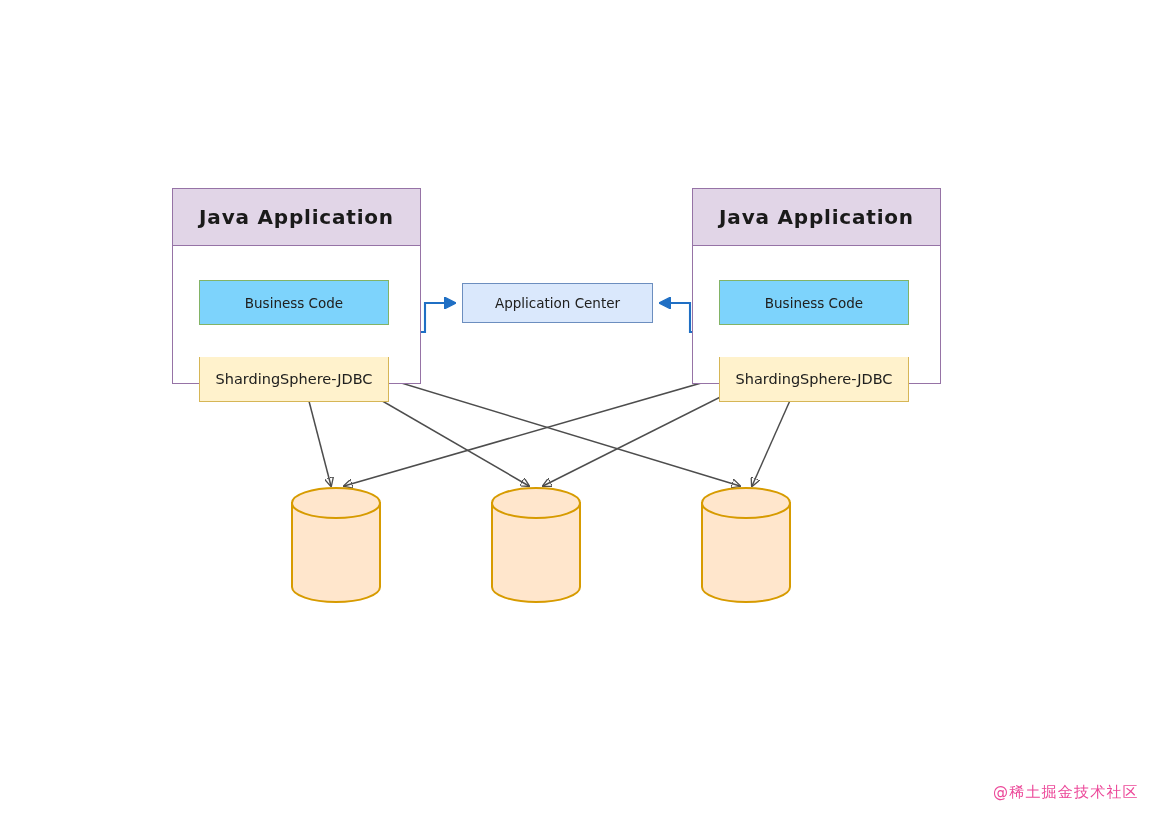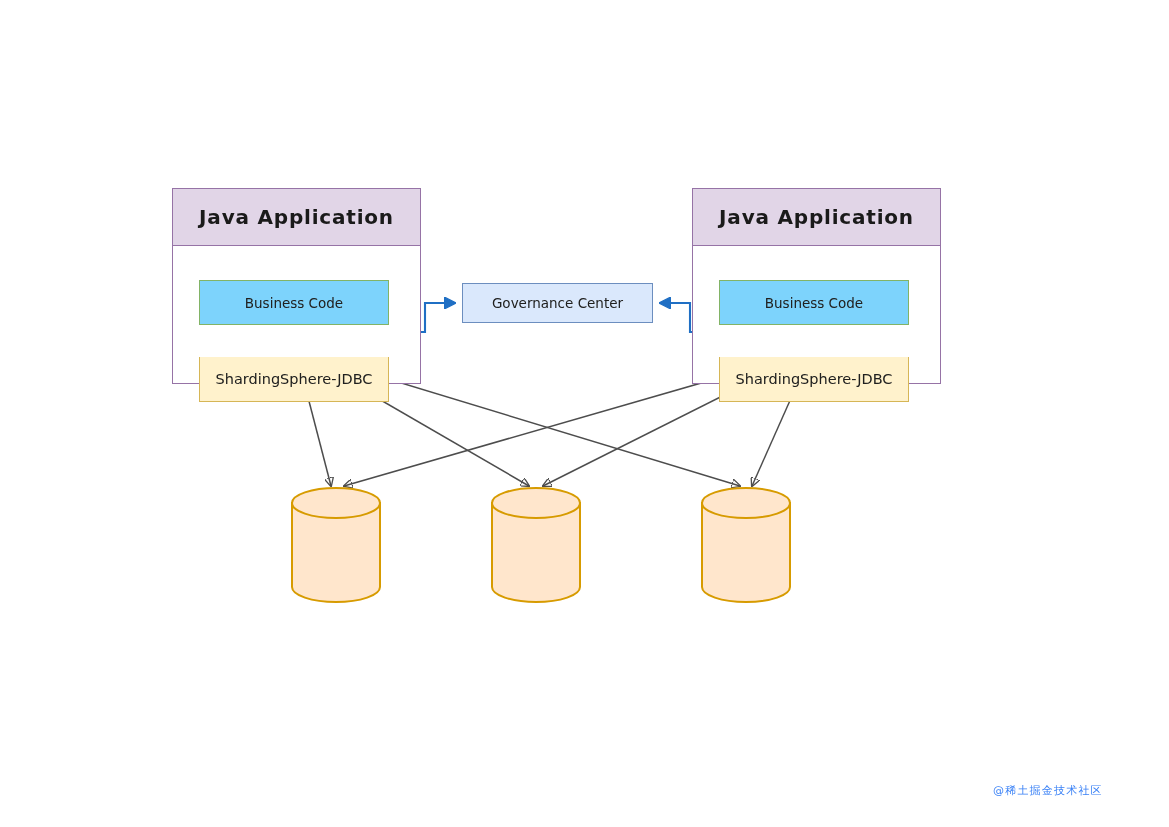--- a/index.html
+++ b/index.html
@@ -104,22 +104,22 @@
 
   
   .cylinder {
     position: absolute;
   }
 
   
   .watermark {
     position: absolute;
     font-family: "DejaVu Sans", sans-serif;
-    font-size: 11px;
-    color: #3b82f6;
+    font-size: 15px;
+    color: #ec4899;
     letter-spacing: 1.2px;
     white-space: nowrap;
   }
 </style>
 </head>
 <body>
 
 <div id="canvas">
 
   <svg id="edges" viewBox="0 0 1169 827" xmlns="http://www.w3.org/2000/svg">
@@ -170,21 +170,21 @@
       <div class="stack-cell cell-business">
         <span>Business Code</span>
       </div>
       <div class="stack-cell cell-jdbc">
         <span>ShardingSphere-JDBC</span>
       </div>
     </div>
   </div>
 
   <div class="gov-box" style="left:462px; top:283px; width:191px; height:40px;">
-    <span>Governance Center</span>
+    <span>Application Center</span>
   </div>
 
   <div class="cylinder" style="left:290px; top:486px; width:92px; height:118px;">
     <svg width="92" height="118" viewBox="0 0 92 118" xmlns="http://www.w3.org/2000/svg">
       <path d="M 2 17 L 2 101 A 44 15 0 0 0 90 101 L 90 17 Z" fill="#ffe6cc" stroke="#d79b00" stroke-width="2"></path>
       <ellipse cx="46" cy="17" rx="44" ry="15" fill="#ffe6cc" stroke="#d79b00" stroke-width="2"></ellipse>
     </svg>
   </div>
 
   <div class="cylinder" style="left:490px; top:486px; width:92px; height:118px;">

